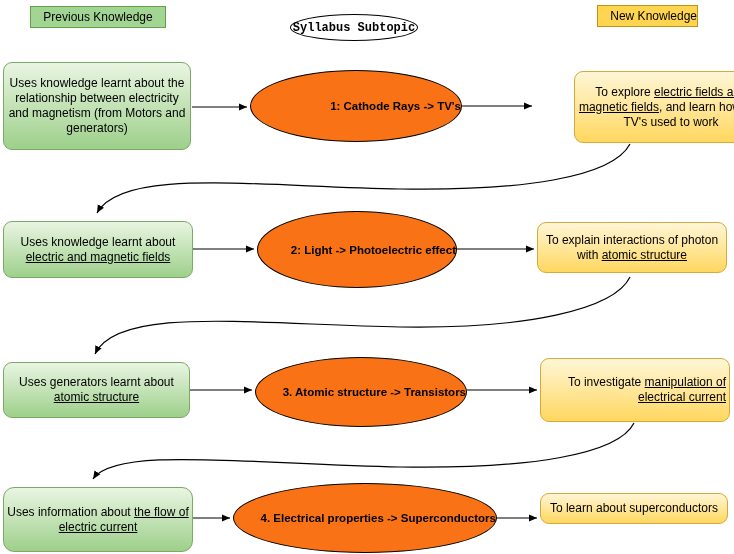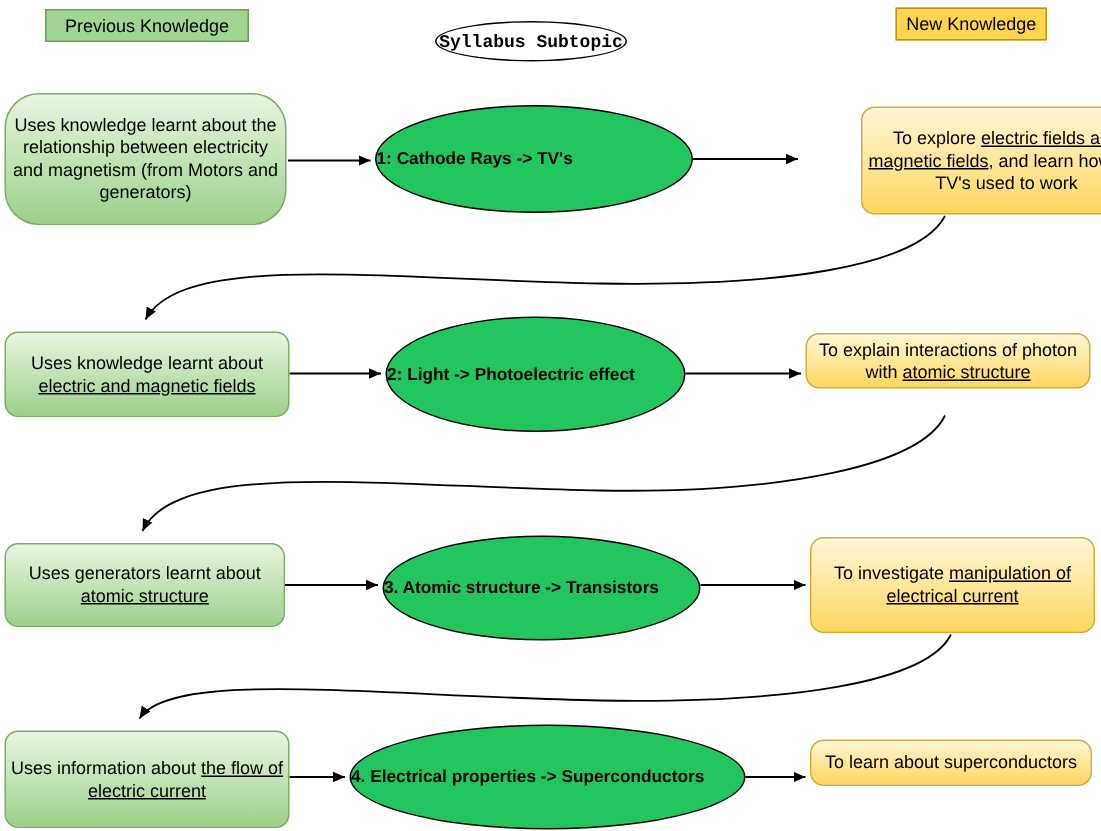--- a/index.html
+++ b/index.html
@@ -24,56 +24,56 @@
     border: 1px solid var(--green-border, #7ca966);
   }
   .yellow {
     background: linear-gradient(var(--yellow-top, #fff6d7), var(--yellow-bottom, #ffd75f));
     border: 1px solid var(--yellow-border, #d8a838);
   }
   .ellipse {
     position: absolute;
     border: 1.4px solid #000;
     border-radius: 50%;
-    background: #22c55e;
-    display: flex; align-items: center; justify-content: flex-start;
+    background: #f97316;
+    display: flex; align-items: center; justify-content: flex-end;
     text-align: center; box-sizing: border-box;
   }
   .ellipse .lbl { font-weight: bold; font-size: 11.5px; white-space: nowrap; }
   .legend {
     position: absolute;
     display: flex; align-items: center; justify-content: center;
     text-align: center;
     font-size: 12px; box-sizing: border-box;
   }
   .legend.green-flat  { background: var(--label-green, #a2d594);  border: 1px solid var(--label-green-border, #63a24c); }
   .legend.yellow-flat { background: var(--label-yellow, #ffd44f); border: 1px solid var(--label-yellow-border, #bf9119); }
   .legend.ellipse-outline { border: 1.4px solid #000; border-radius: 50%; background: #fff; font-weight: bold; }
   .u { text-decoration: underline; }
   svg.connectors { position: absolute; left: 0; top: 0; pointer-events: none; }
   svg.connectors path.conn { stroke: var(--connector, #000); stroke-width: 1.2; fill: none; }
 
   
   #pos-legend-prev { left: 30px;  top: 6px; width: 136px; height: 22px; }
   #pos-legend-sub  { left: 290px; top: 14px; width: 128px; height: 27px; font-family: Liberation Mono, monospace; }
-  #pos-legend-new  { left: 597px; top: 5px; width: 101px; height: 22px; }
+  #pos-legend-new  { left: 597px; top: 5px; width: 101px; height: 22px; justify-content: flex-end; }
 
-  #pos-p1 { left: 3px;   top: 62px;  width: 188px; height: 88px; border-radius: 23px; }
+  #pos-p1 { left: 3px;   top: 62px;  width: 188px; height: 88px; }
   #pos-e1 { left: 250px; top: 70px;  width: 212px; height: 72px; }
   #pos-n1 { left: 534px; top: 71px;  width: 194px; height: 72px; margin-left: 40px; }
 
   #pos-p2 { left: 3px;   top: 221px; width: 190px; height: 57px; }
   #pos-e2 { left: 257px; top: 211px; width: 200px; height: 77px; }
-  #pos-n2 { left: 537px; top: 222px; width: 190px; height: 37px; }
+  #pos-n2 { left: 537px; top: 222px; width: 190px; height: 51px; }
 
   #pos-p3 { left: 3px;   top: 362px; width: 187px; height: 56px; }
   #pos-e3 { left: 255px; top: 357px; width: 212px; height: 70px; }
-  #pos-n3 { left: 540px; top: 358px; width: 190px; height: 64px; }
+  #pos-n3 { left: 540px; top: 358px; width: 190px; height: 64px; text-align: right; }
 
-  #pos-p4 { left: 3px;   top: 487px; width: 190px; height: 65px; }
+  #pos-p4 { left: 3px;   top: 487px; width: 190px; height: 65px; border-radius: 11px; }
   #pos-e4 { left: 233px; top: 483px; width: 264px; height: 70px; }
   #pos-n4 { left: 540px; top: 493px; width: 188px; height: 31px; }
 </style>
 </head>
 <body>
 
 <div>
 
   <svg class="connectors" width="734" height="554" viewBox="0 0 734 554">
     <defs>

